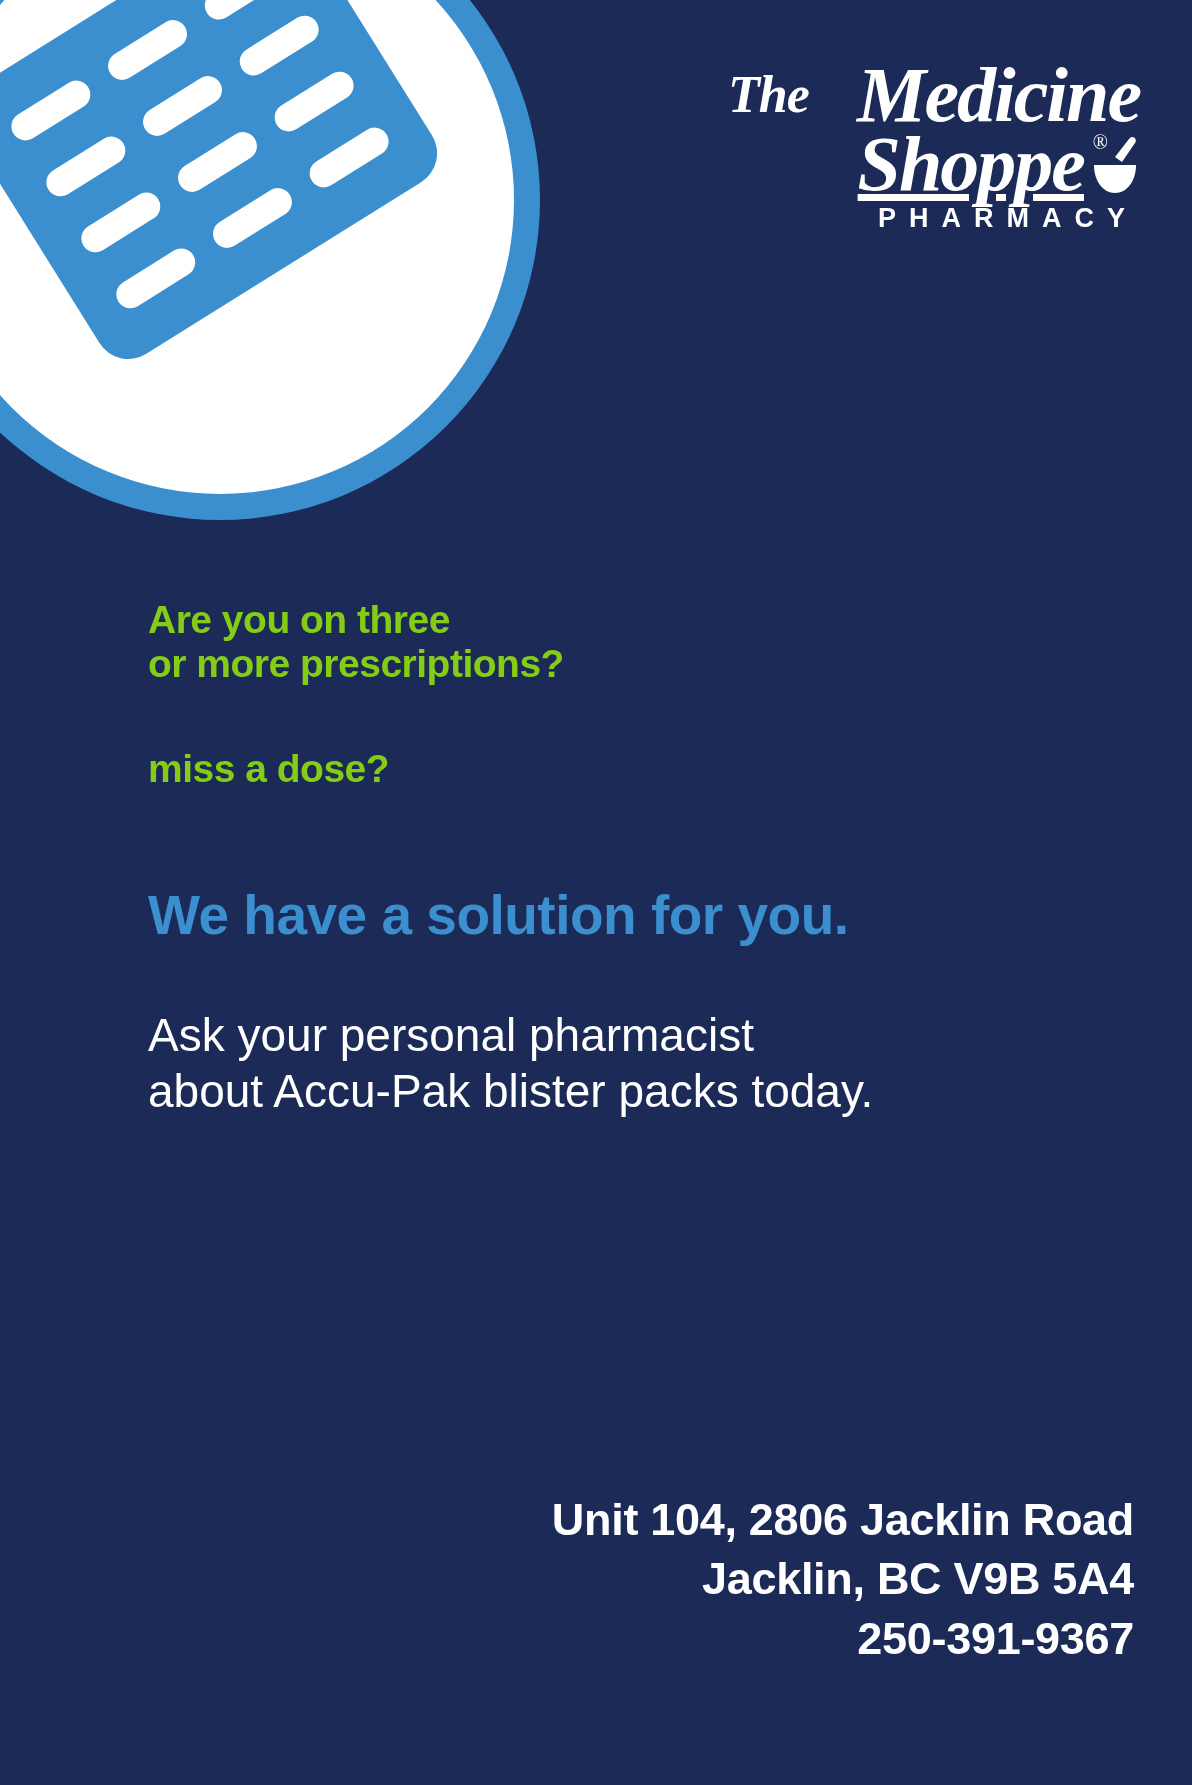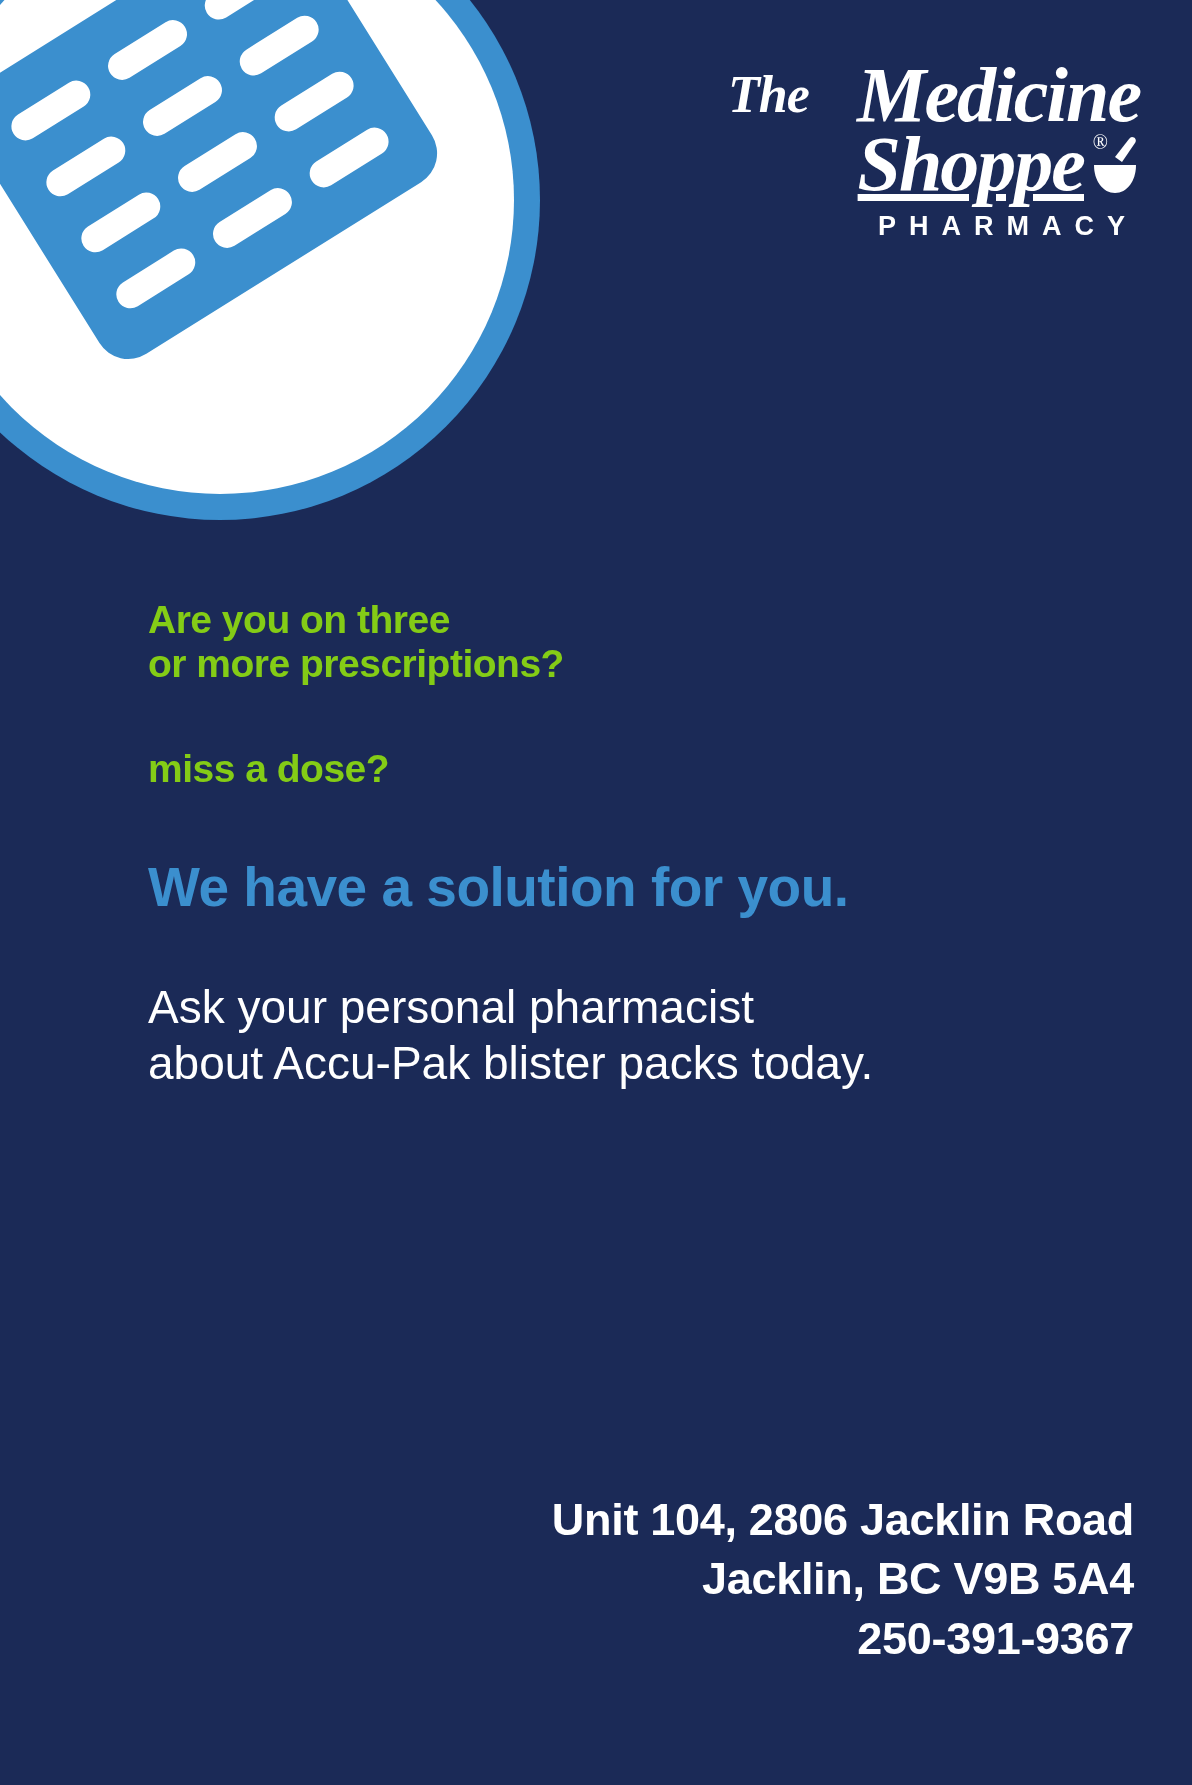--- a/index.html
+++ b/index.html
@@ -125,21 +125,21 @@
     height: 62px;
   }
   #logo-pharmacy {
     color: #ffffff;
     font-family: "Liberation Sans", sans-serif;
     font-weight: bold;
     font-size: 27px;
     letter-spacing: 13px;
     text-align: right;
     padding-right: 2px;
-    margin-top: 12px;
+    margin-top: 4px;
   }
 
   
   #content {
     position: absolute;
     left: 148px;
     top: 598px;
     width: 900px;
   }
 
@@ -150,21 +150,21 @@
     line-height: 1.12;
     letter-spacing: -0.5px;
   }
   #headline-two { margin-top: 62px; }
 
   #solution-line {
     color: #3b8fce;
     font-weight: bold;
     font-size: 55px;
     letter-spacing: -0.5px;
-    margin-top: 64px;
+    margin-top: 92px;
   }
 
   #body-copy {
     color: #ffffff;
     font-size: 46px;
     font-weight: 300;
     line-height: 1.22;
     margin-top: 60px;
   }
 

